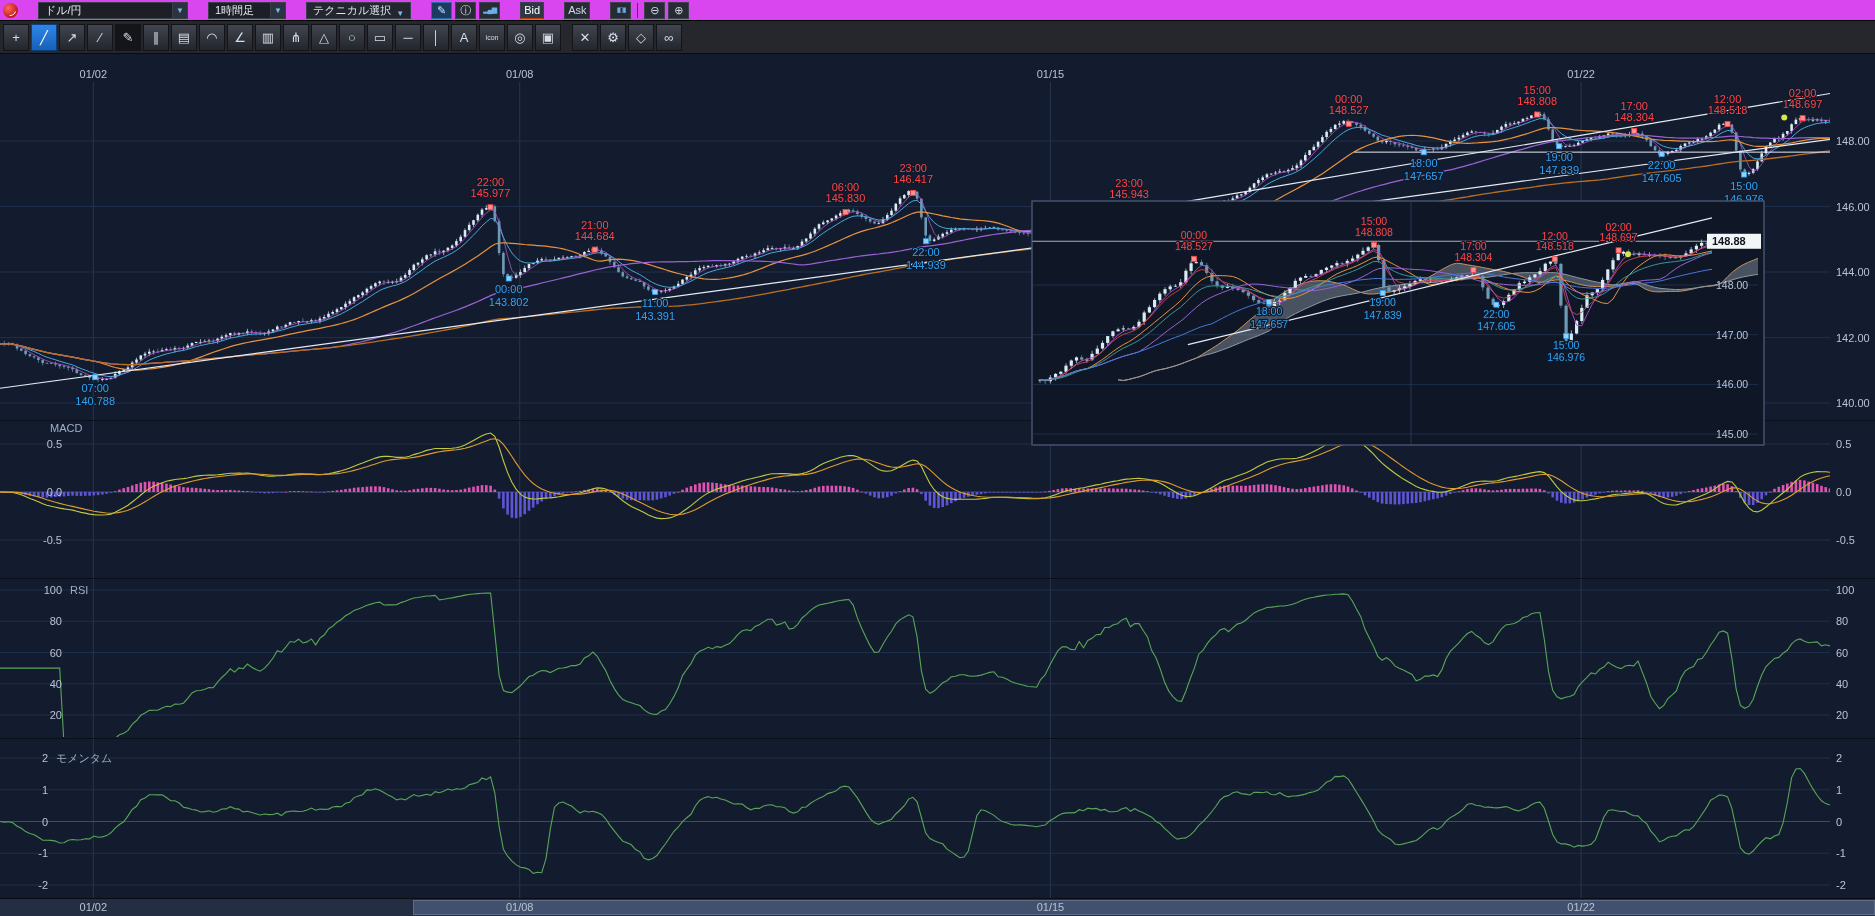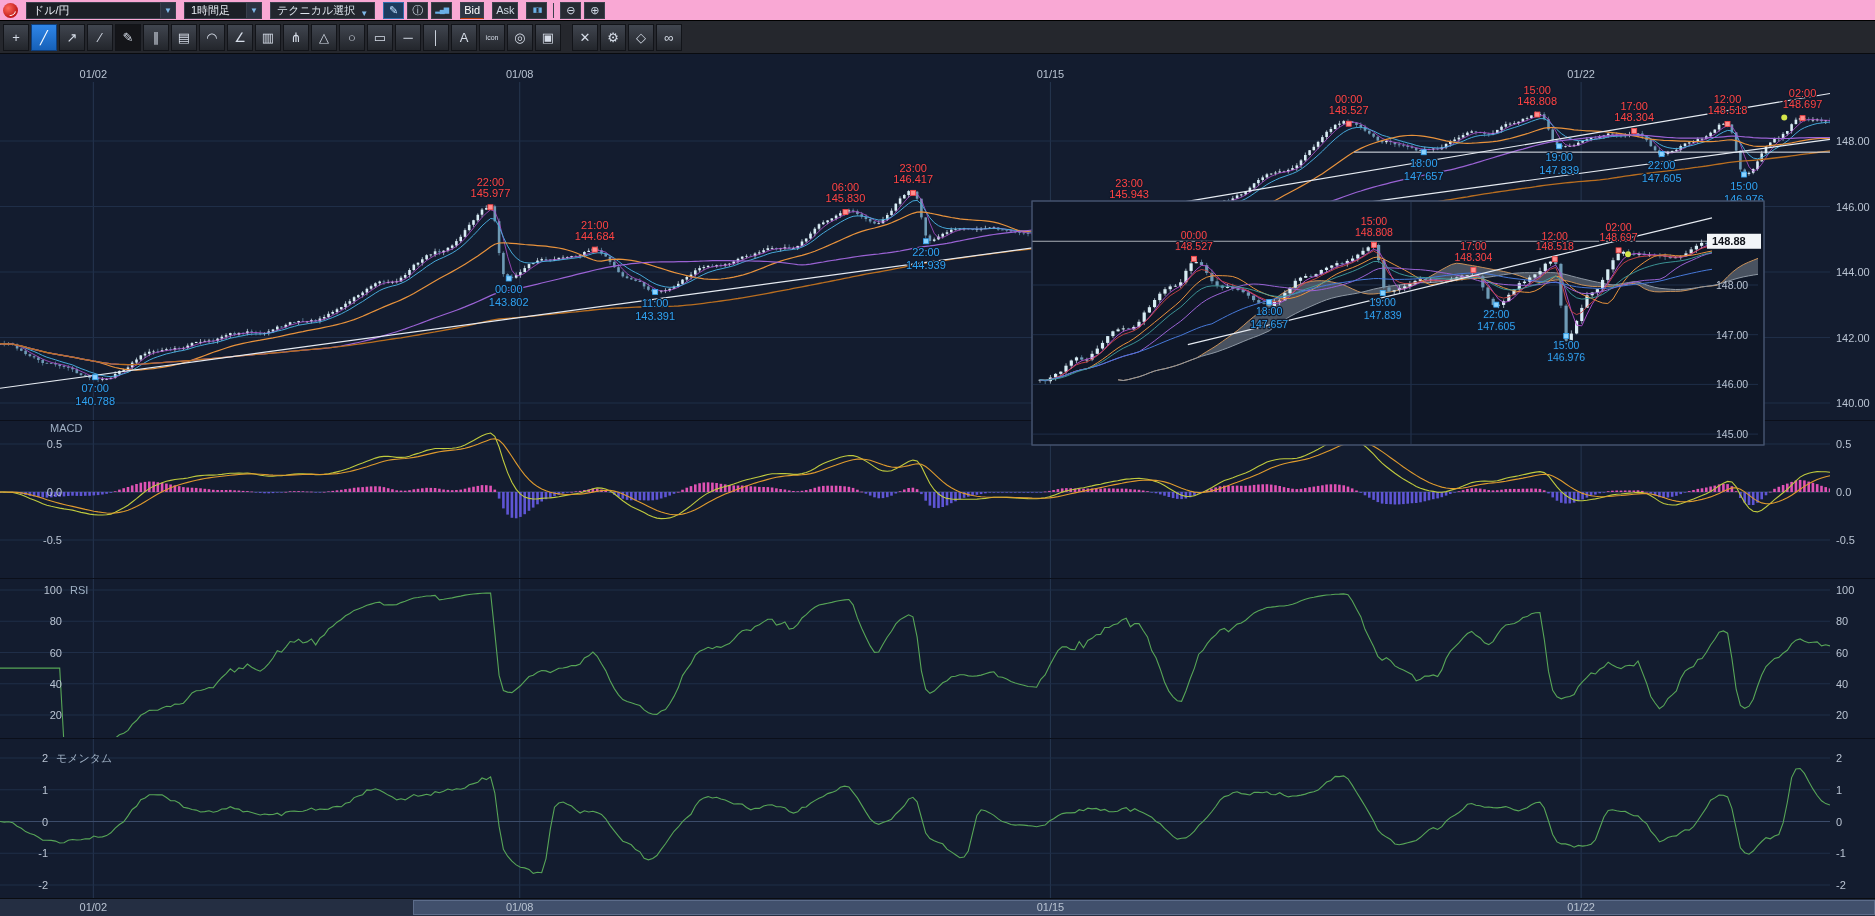--- a/index.html
+++ b/index.html
@@ -1,19 +1,19 @@
 <!DOCTYPE html>
 <html><head>
 <meta charset="utf-8">
 <style>
   *{margin:0;padding:0;box-sizing:border-box}
   html,body{width:1875px;height:916px;overflow:hidden}
   body{background:#131c2f;font-family:"Liberation Sans",sans-serif}
   
-  #toolbar1{height:21px;background:#f9a8d4;display:flex;align-items:center;gap:8px;padding:1px 3px;border-bottom:1px solid #000}
+  #toolbar1{height:21px;background:#d946ef;display:flex;align-items:center;gap:20px;padding:1px 3px;border-bottom:1px solid #000}
   #app-logo{width:15px;height:15px;border-radius:50%;background:radial-gradient(circle at 35% 35%,#ff6a5a,#c01818 70%);position:relative;flex:0 0 auto}
   #app-logo::after{content:"";position:absolute;left:2px;top:2px;width:9px;height:9px;border-radius:50%;border:1.5px solid transparent;border-bottom-color:rgba(255,255,255,.9);transform:rotate(-35deg)}
   .select{display:flex;align-items:stretch;height:17px;background:#1c1f26;border:1px solid #3a3f4c}
   .select .val{color:#e8ecf2;font-size:11px;padding:1px 6px 0 6px;white-space:nowrap;display:flex;align-items:center}
   .select .arrow{width:15px;background:#2b3240;color:#7fb8e8;font-size:8px;display:flex;align-items:center;justify-content:center;border-left:1px solid #3a3f4c}
   .dropdown{display:flex;align-items:flex-end;gap:5px;height:17px;background:#23262e;border:1px solid #3a3f4c;color:#dde4ec;font-size:11px;padding:0 6px}
   .dropdown .arrow{color:#7fb8e8;font-size:8px}
   .tbtn{height:17px;min-width:21px;background:#272b33;border:1px solid #3c414d;color:#cfd8e4;font-size:11px;display:flex;align-items:center;justify-content:center;padding:0 3px;cursor:pointer}
   .tbtn.accent{background:#1c3b5e;border-color:#2d6cab;color:#bfe0ff}
   .tbtn.chart{font-size:7px;letter-spacing:-1px;color:#6ab0e8}

